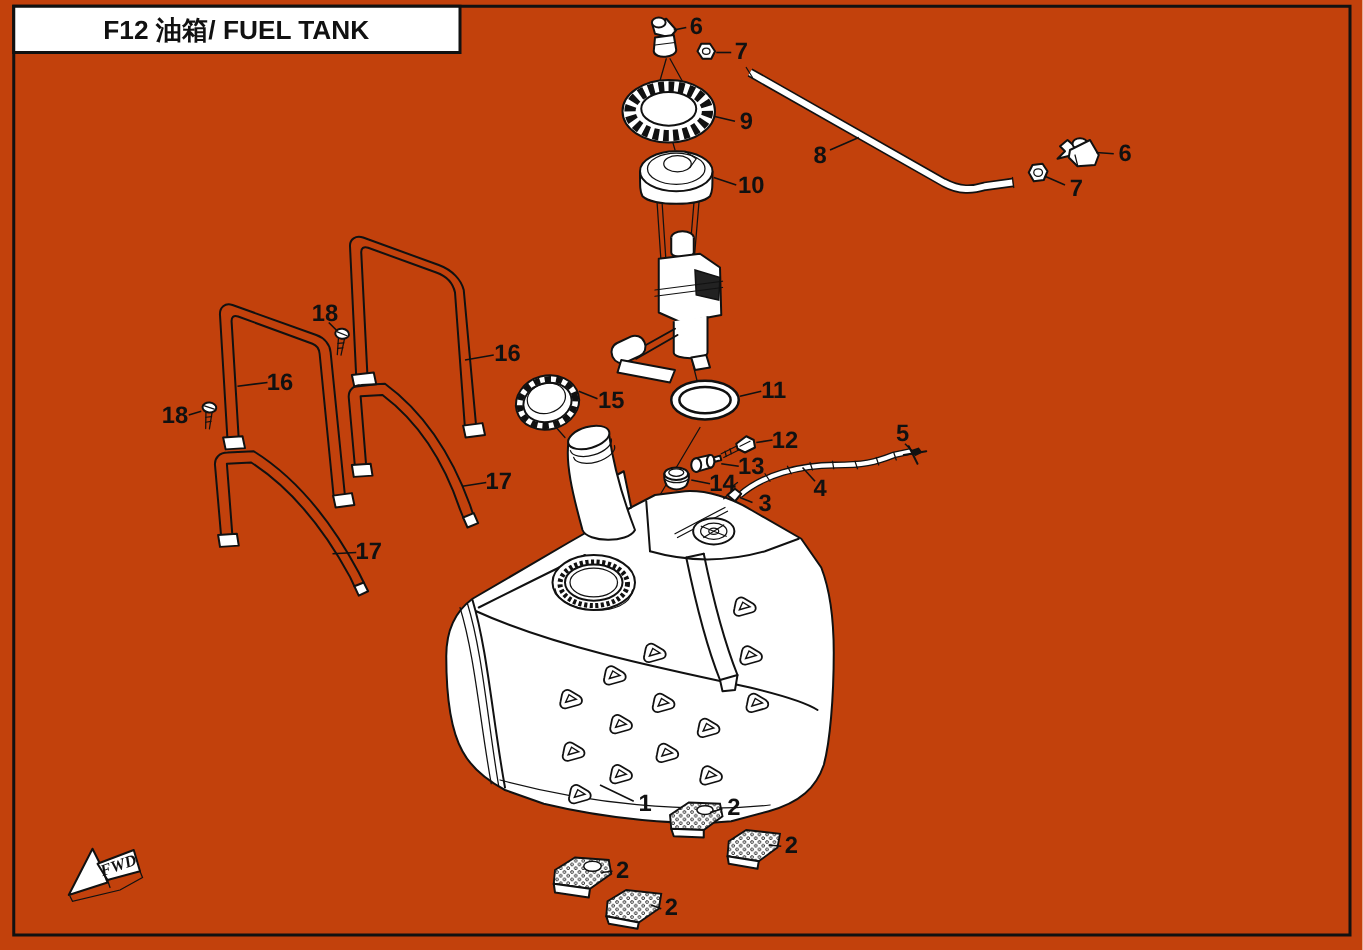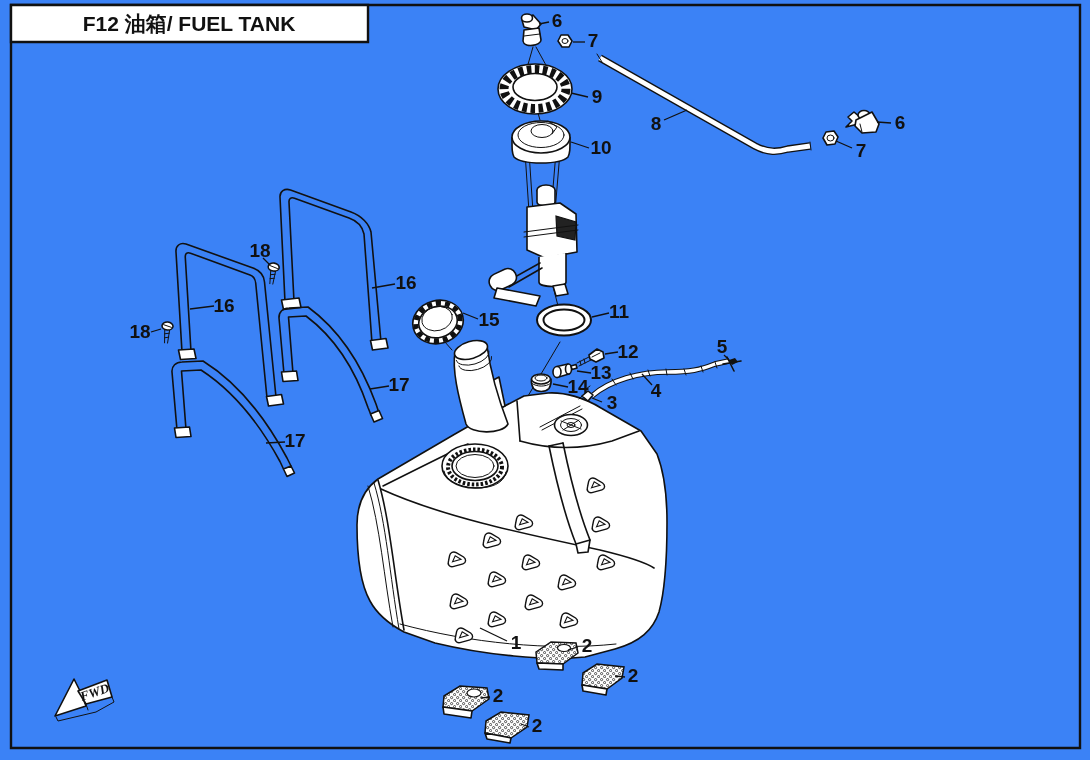--- a/index.html
+++ b/index.html
@@ -1,17 +1,17 @@
 <!DOCTYPE html>
 <html><head>
 <meta charset="utf-8">
 <style>
   html,body { margin:0; padding:0; background:#fff; }
   .page {
-    position:relative; width:1090px; height:760px; background:#3b82f6;
+    position:relative; width:1090px; height:760px; background:#c2410c;
     font-family:"Liberation Sans","DejaVu Sans",sans-serif; overflow:hidden;text-decoration:underline;
   }
   svg { position:absolute; left:0; top:0; }
   svg * { vector-effect:non-scaling-stroke; }
   .ln  { stroke:#111; stroke-width:1.6; fill:none; stroke-linecap:round; stroke-linejoin:round; }
   .lnw { stroke:#111; stroke-width:1.6; fill:#fff; stroke-linejoin:round; }
   .thin{ stroke:#111; stroke-width:1; fill:none; stroke-linecap:round; }
   .lead{ stroke:#111; stroke-width:1.3; fill:none; }
   .callout { font:bold 19px "Liberation Sans","DejaVu Sans",sans-serif; fill:#111; }
   .titleTxt{ font:bold 21px "Liberation Sans","DejaVu Sans",sans-serif; fill:#111; }

